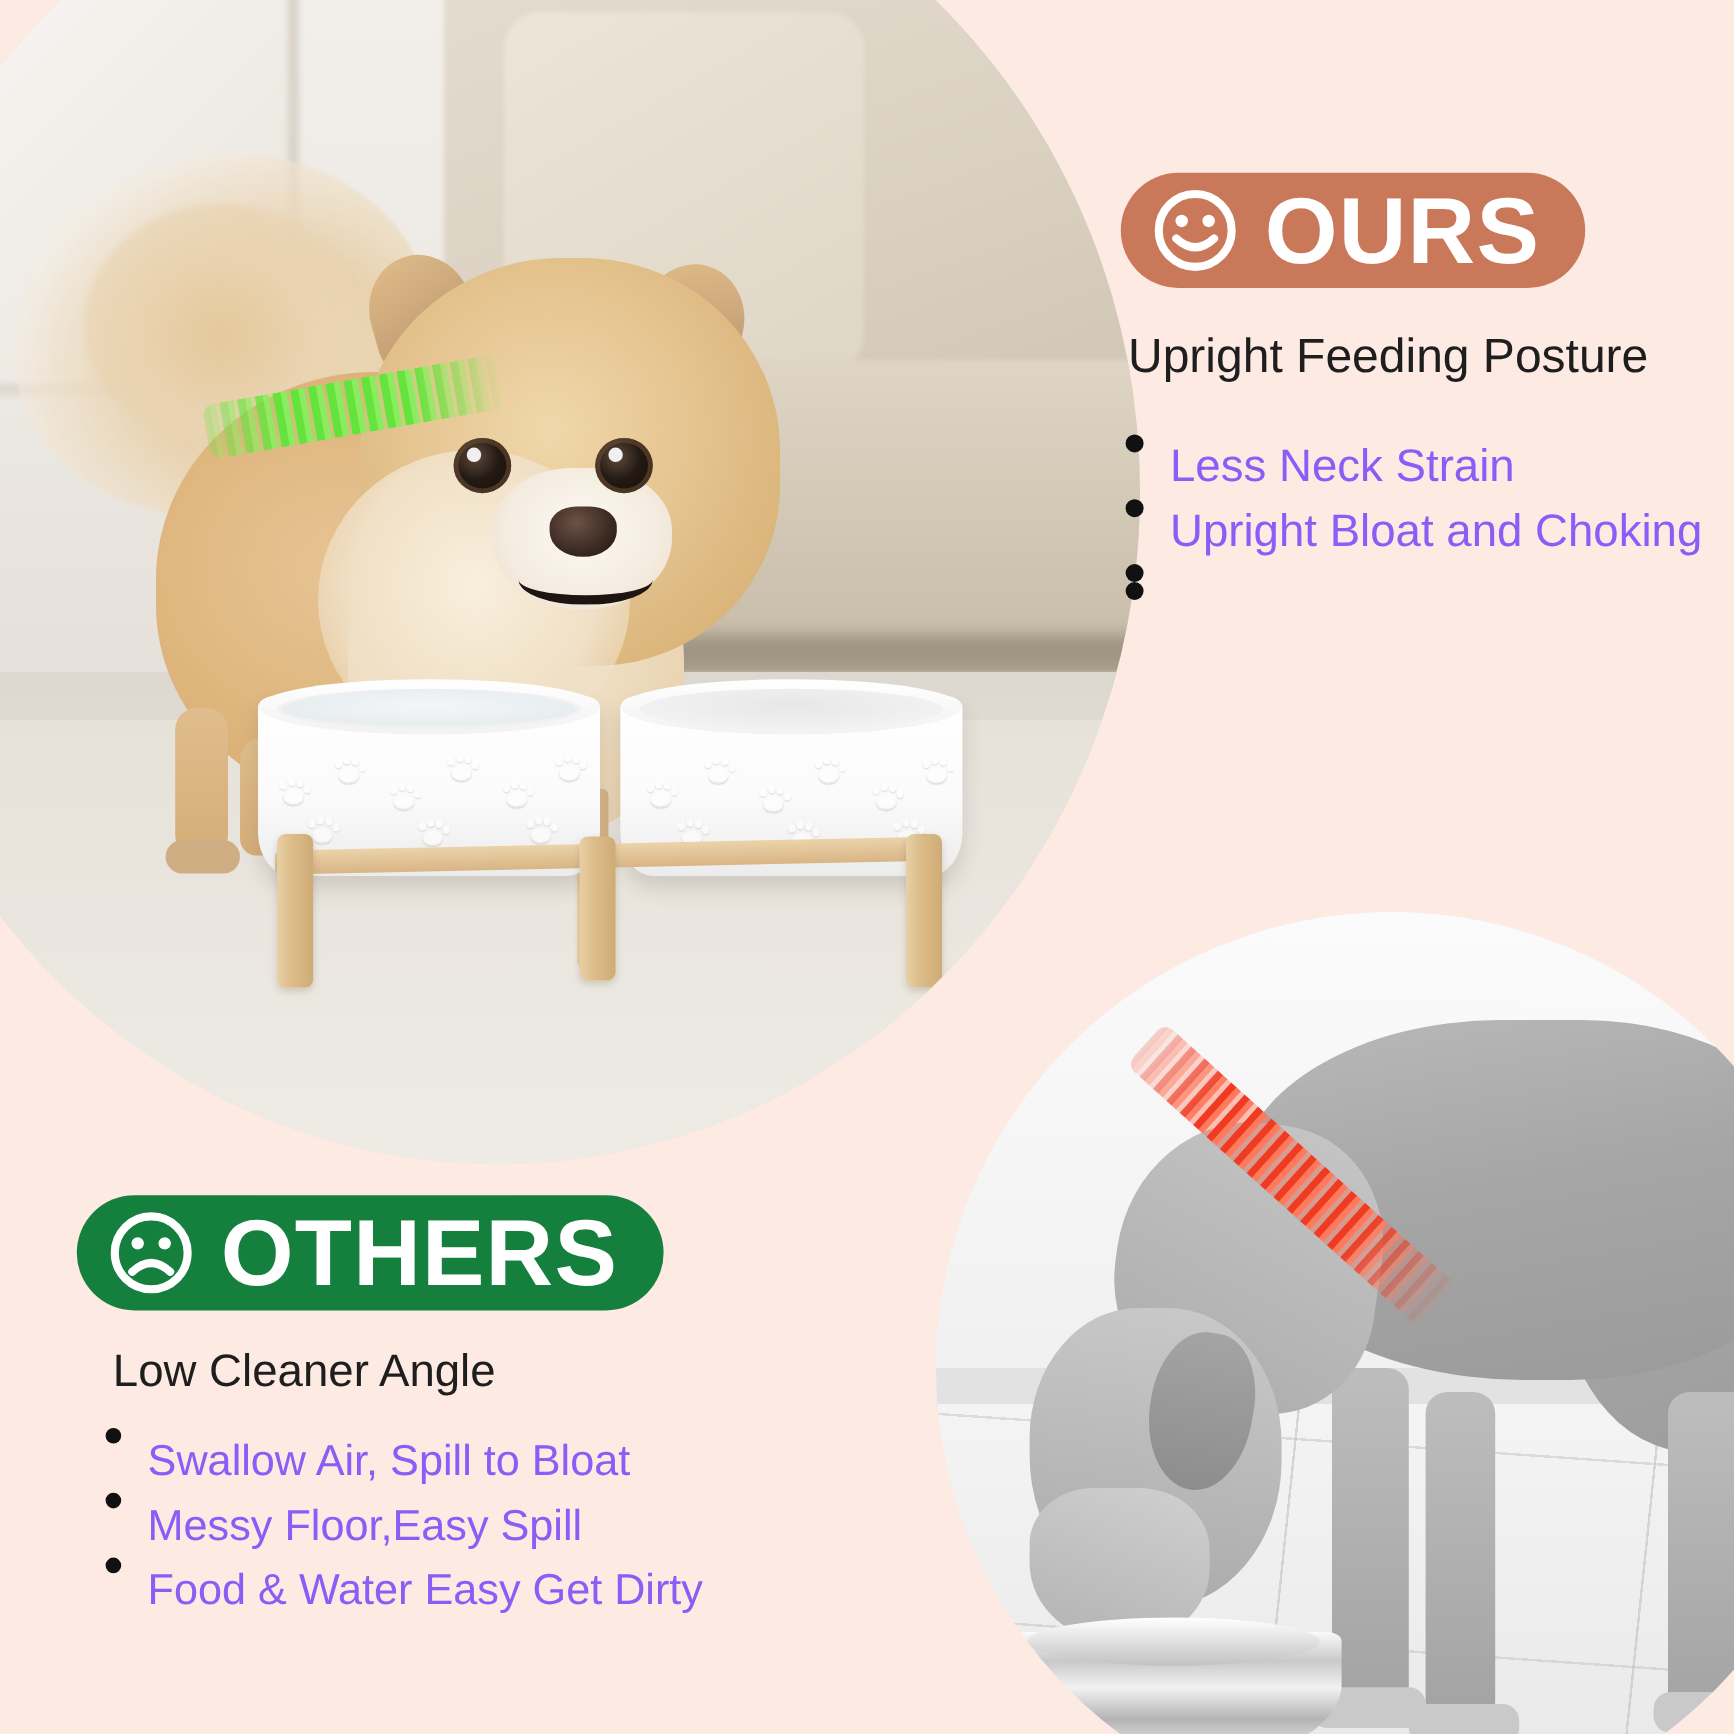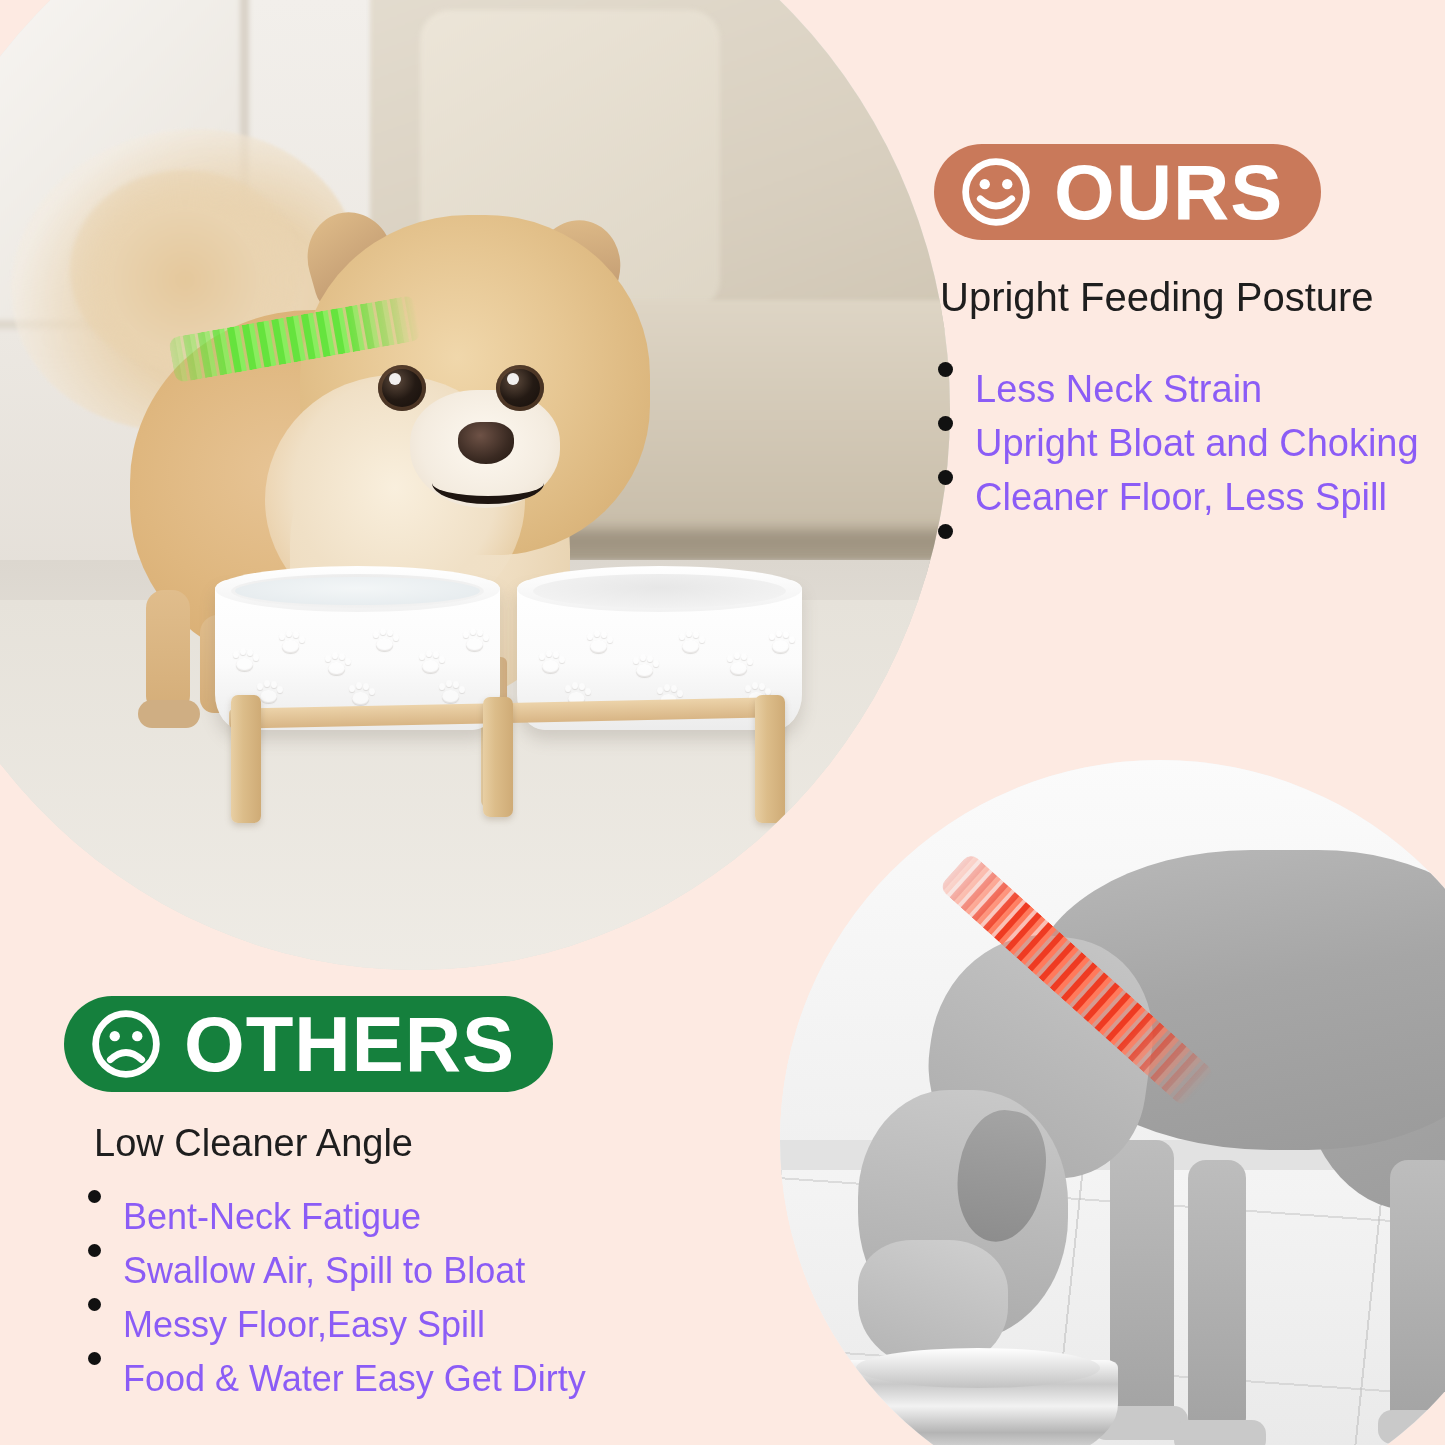--- a/index.html
+++ b/index.html
@@ -627,44 +627,39 @@
     <li>
         <span class="dot"></span>
         <span>Less Neck Strain</span>
       </li>
     <li>
         <span class="dot"></span>
         <span>Upright Bloat and Choking</span>
       </li>
     <li>
         <span class="dot"></span>
-        <span>Cleaner Floor, Less Spill</span>
       </li>
     <li>
         <span class="dot"></span>
       </li>
   </ul>
 
   <div class="badge others">
     <svg class="face-icon" viewBox="0 0 64 64">
       <circle cx="32" cy="32" r="27" fill="none" stroke="#ffffff" stroke-width="6"></circle>
       <circle cx="22" cy="25" r="4.6" fill="#ffffff"></circle>
       <circle cx="42" cy="25" r="4.6" fill="#ffffff"></circle>
       <path d="M18 46 Q32 33 46 46" fill="none" stroke="#ffffff" stroke-width="6" stroke-linecap="round"></path>
     </svg>
     <span class="badge-label">OTHERS</span>
   </div>
 
   <div class="section-title others">Low Cleaner Angle</div>
 
   <ul class="bullets others">
-    <li>
-        <span class="dot"></span>
-        <span>Bent-Neck Fatigue</span>
-      </li>
     <li>
         <span class="dot"></span>
         <span>Swallow Air, Spill to Bloat</span>
       </li>
     <li>
         <span class="dot"></span>
         <span>Messy Floor,Easy Spill</span>
       </li>
     <li>
         <span class="dot"></span>

